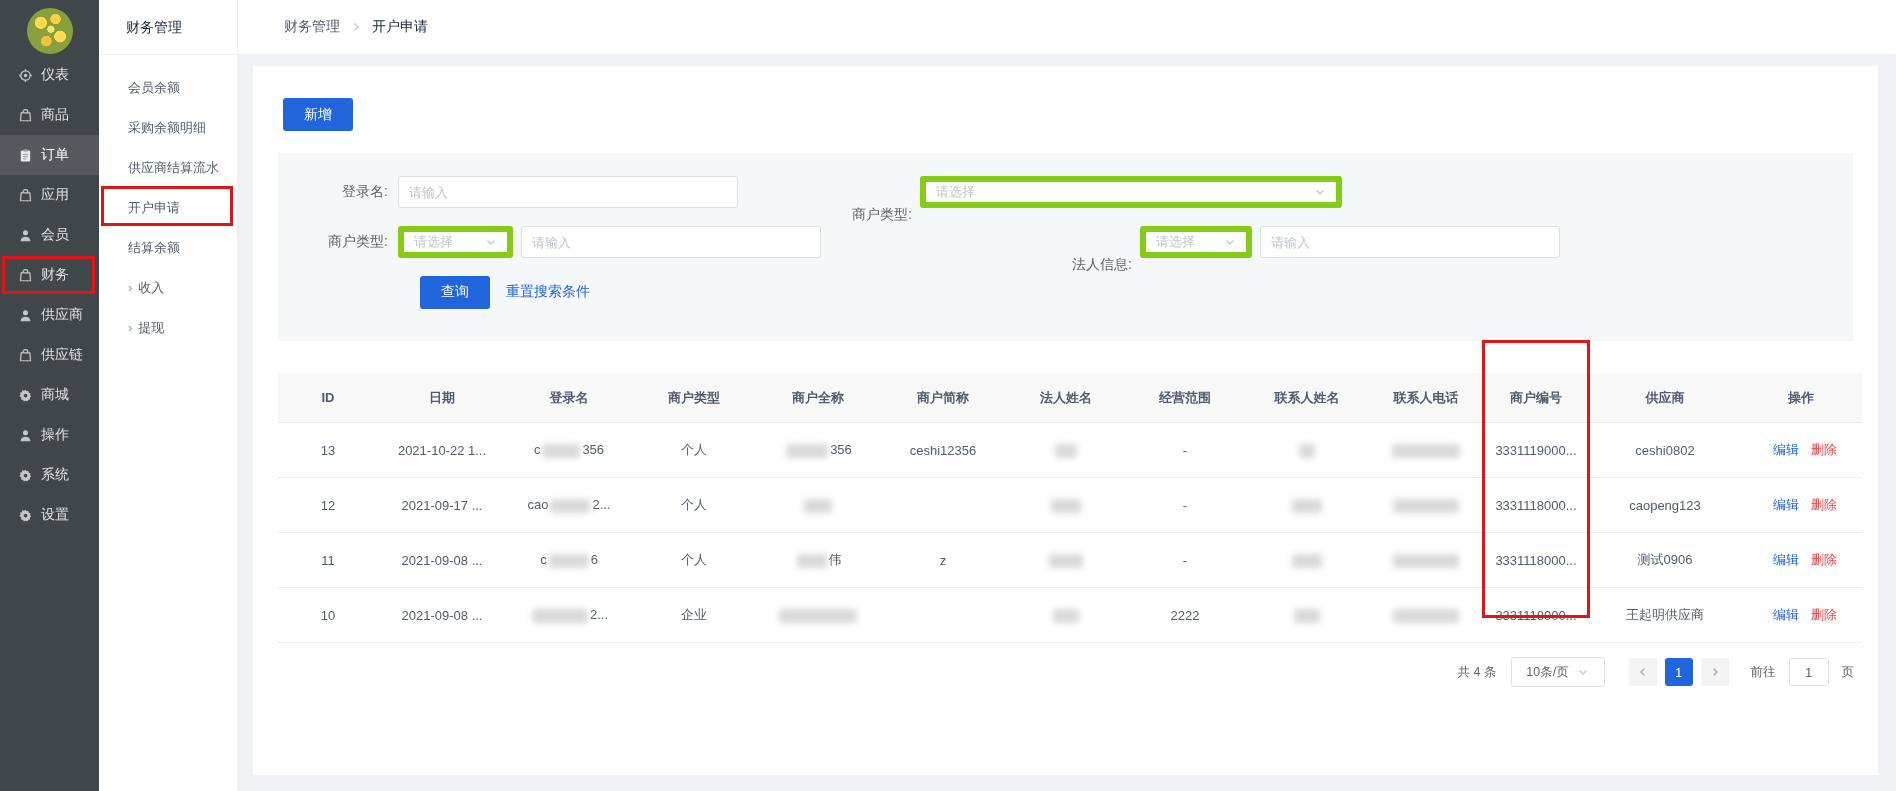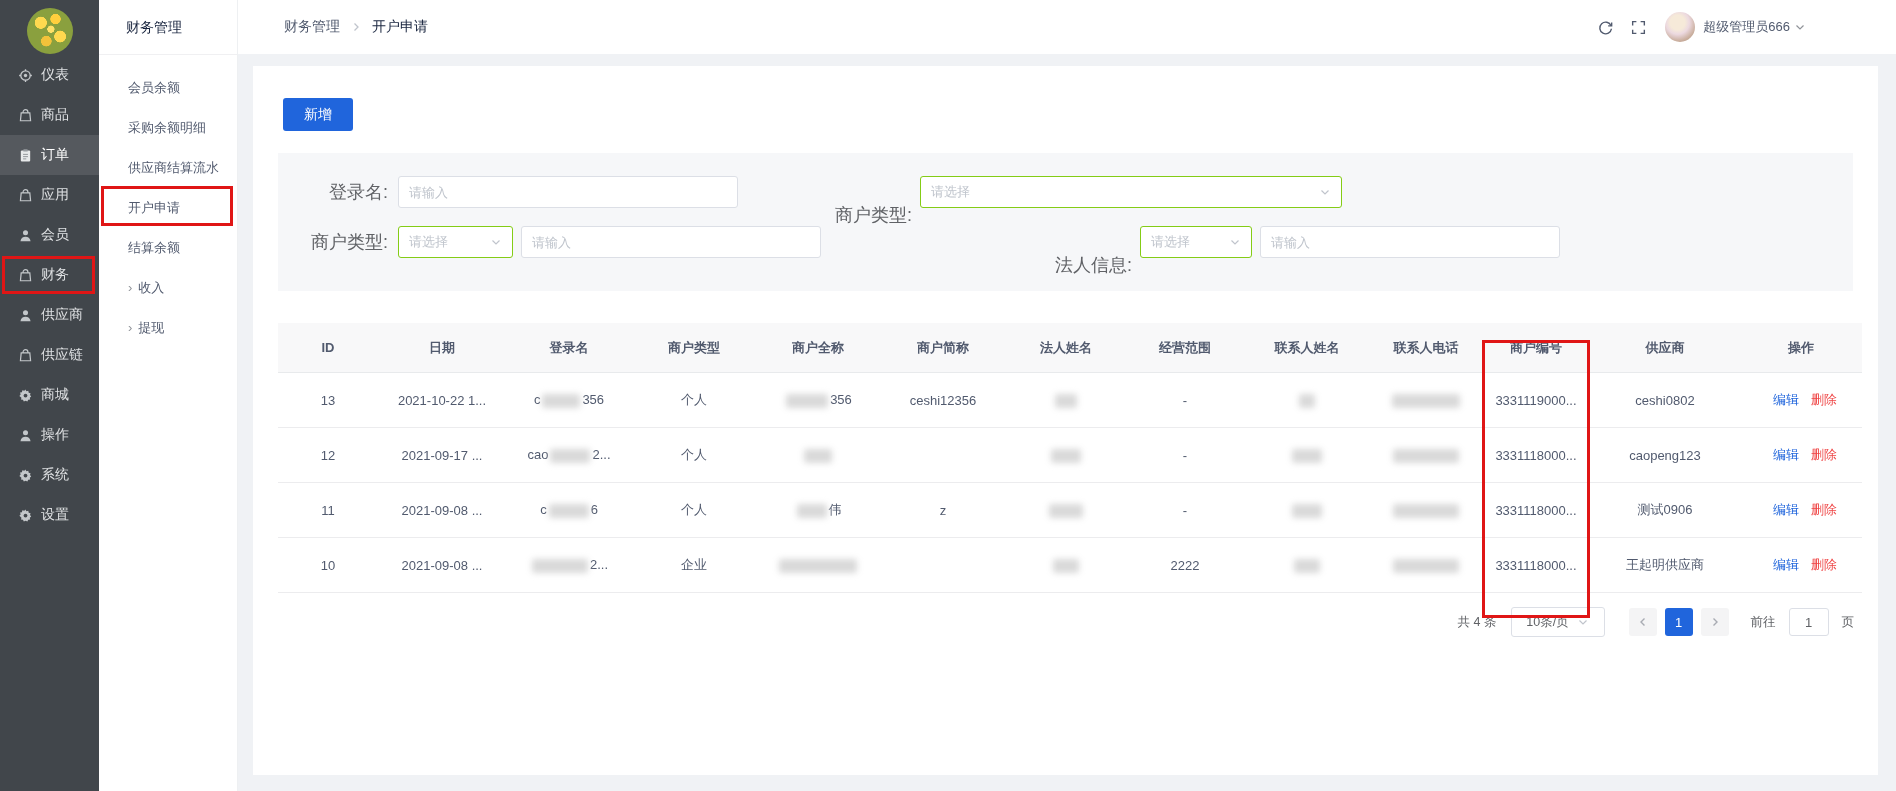--- a/index.html
+++ b/index.html
@@ -42,27 +42,27 @@
     background:radial-gradient(circle at 42% 35%, #f6ead9 0 28%, #ecd9e0 45%, #cbb0a0 70%, #a98a74 100%);}
   .tb-user{margin-left:8px;font-size:13px;color:#515a6e;cursor:pointer;display:flex;align-items:center;gap:4px;}
   .chev{display:inline-flex;width:12px;height:12px;}
   
   .card{position:absolute;left:15px;right:18px;top:66px;bottom:16px;background:#fff;}
   .btn-primary{height:33px;padding:0 21px;background:var(--primary,#2065dc);color:#fff;font-size:14px;
                border:none;border-radius:3px;cursor:pointer;}
   .btn-add{margin:32px 0 0 30px;}
   .filter-panel{margin:22px 25px 0;background:#f6f7f9;padding:14px 0 24px;}
   .f-row{display:flex;align-items:center;height:50px;padding-left:30px;}
-  .f-label{font-size:18px;color:#606266;text-align:right;white-space:nowrap;}
+  .f-label{font-size:14px;color:#606266;text-align:right;white-space:nowrap;}
   .lbl-80{width:80px;}
   .lbl-right{width:140px;margin-left:34px;margin-top:46px;}
   .inp{height:32px;border:1px solid #dcdfe6;border-radius:3px;background:#fff;font-size:13px;color:#333;
        padding:0 10px;box-sizing:border-box;outline:none;}
   .inp::placeholder{color:#bfc4cc;}
-  .sel{display:flex;align-items:center;justify-content:space-between;height:32px;border:1px solid #84cc16;
+  .sel{display:flex;align-items:center;justify-content:space-between;height:32px;border:6px solid #84cc16;
        border-radius:3px;background:#fff;box-sizing:border-box;padding:0 10px;cursor:pointer;}
   .sel .ph{font-size:13px;color:#bfc4cc;}
   .w340{width:340px;margin-left:10px;}
   .w422{width:422px;margin-left:8px;}
   .w115{width:115px;margin-left:10px;}
   .w112{width:112px;margin-left:8px;}
   .w300{width:300px;margin-left:8px;}
   .link-reset{margin-left:16px;color:var(--primary,#2065dc);font-size:14px;cursor:pointer;text-decoration:none;}
   
   .table-wrap{margin:32px 25px 0;}
@@ -229,42 +229,20 @@
 
   <div class="main">
     <div class="topbar">
       <span class="crumb">财务管理</span>
       <span class="crumb-sep">
         <svg width="12" height="12" viewBox="0 0 12 12" fill="none" stroke="#c0c4cc" stroke-width="1.3">
             <path d="M4.5 2.5L8 6l-3.5 3.5"></path>
           </svg>
       </span>
       <span class="crumb current">开户申请</span>
-      <div class="topbar-right">
-        <span class="tb-icon">
-          <svg viewBox="0 0 16 16" fill="none" stroke="#515a6e" stroke-width="1.3">
-              <path d="M13.2 6.3A5.5 5.5 0 1 0 13.6 9.2"></path>
-              <path d="M13.8 3.2v3.3h-3.3"></path>
-            </svg>
-        </span>
-        <span class="tb-icon">
-          <svg viewBox="0 0 16 16" fill="none" stroke="#515a6e" stroke-width="1.3">
-              <path d="M2.5 6V2.5H6M10 2.5h3.5V6M13.5 10v3.5H10M6 13.5H2.5V10"></path>
-            </svg>
-        </span>
-        <span class="tb-avatar"></span>
-        <span class="tb-user">
-          <span>超级管理员666</span>
-          <span class="chev">
-            <svg viewBox="0 0 12 12" fill="none" stroke="#909399" stroke-width="1.2">
-                <path d="M2.5 4.5L6 8l3.5-3.5"></path>
-              </svg>
-          </span>
-        </span>
-      </div>
     </div>
 
     <div class="card">
       <button class="btn-primary btn-add">新增</button>
 
       
       <div class="filter-panel">
         <div class="f-row">
           <span class="f-label lbl-80">登录名:</span>
           <input class="inp w340" placeholder="请输入" style="">
@@ -292,20 +270,24 @@
           <span class="f-label lbl-right" style="margin-left:171px;">法人信息:</span>
           <div class="sel w112">
             <span class="ph">请选择</span>
             <span class="chev">
               <svg viewBox="0 0 12 12" fill="none" stroke="#c0c4cc" stroke-width="1.2">
                   <path d="M2.5 4.5L6 8l3.5-3.5"></path>
                 </svg>
             </span>
           </div>
           <input class="inp w300" placeholder="请输入" style="">
+        </div>
+        <div class="f-row" style="padding-left:142px;">
+          <button class="btn-primary">查询</button>
+          <a class="link-reset">重置搜索条件</a>
         </div>
       </div>
 
       
       <div class="table-wrap">
         <table>
           <colgroup id="cols">
               <col style="width: 100px;">
               <col style="width: 128px;">
               <col style="width: 126px;">

